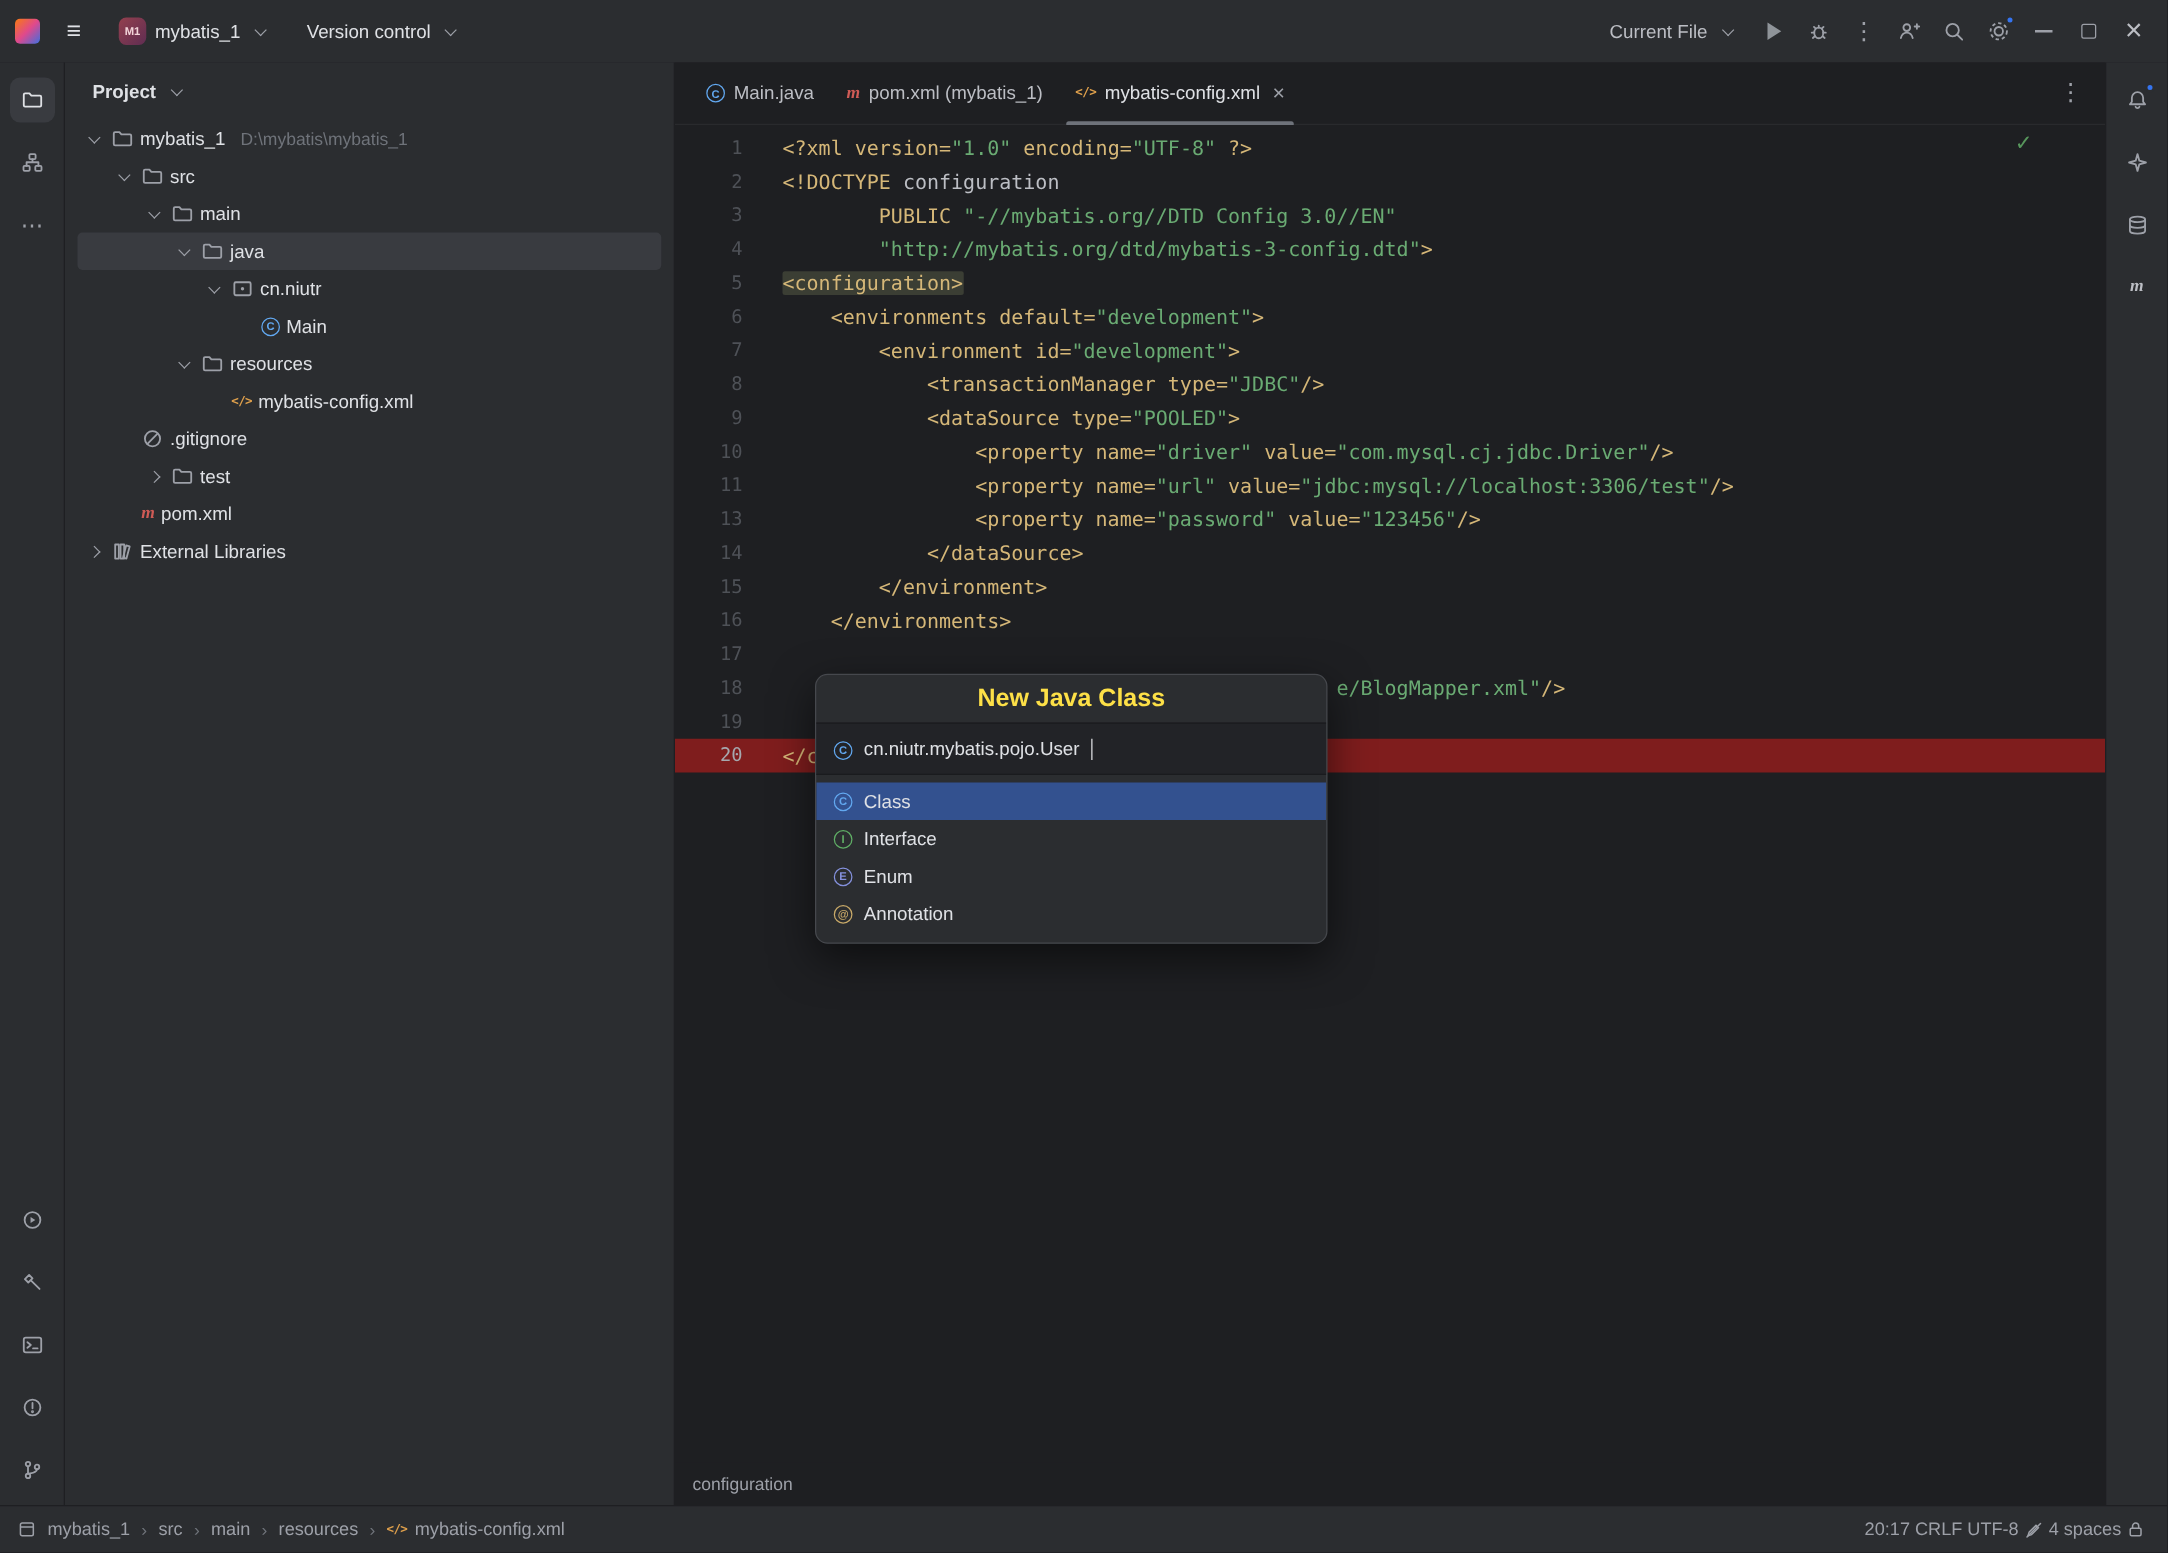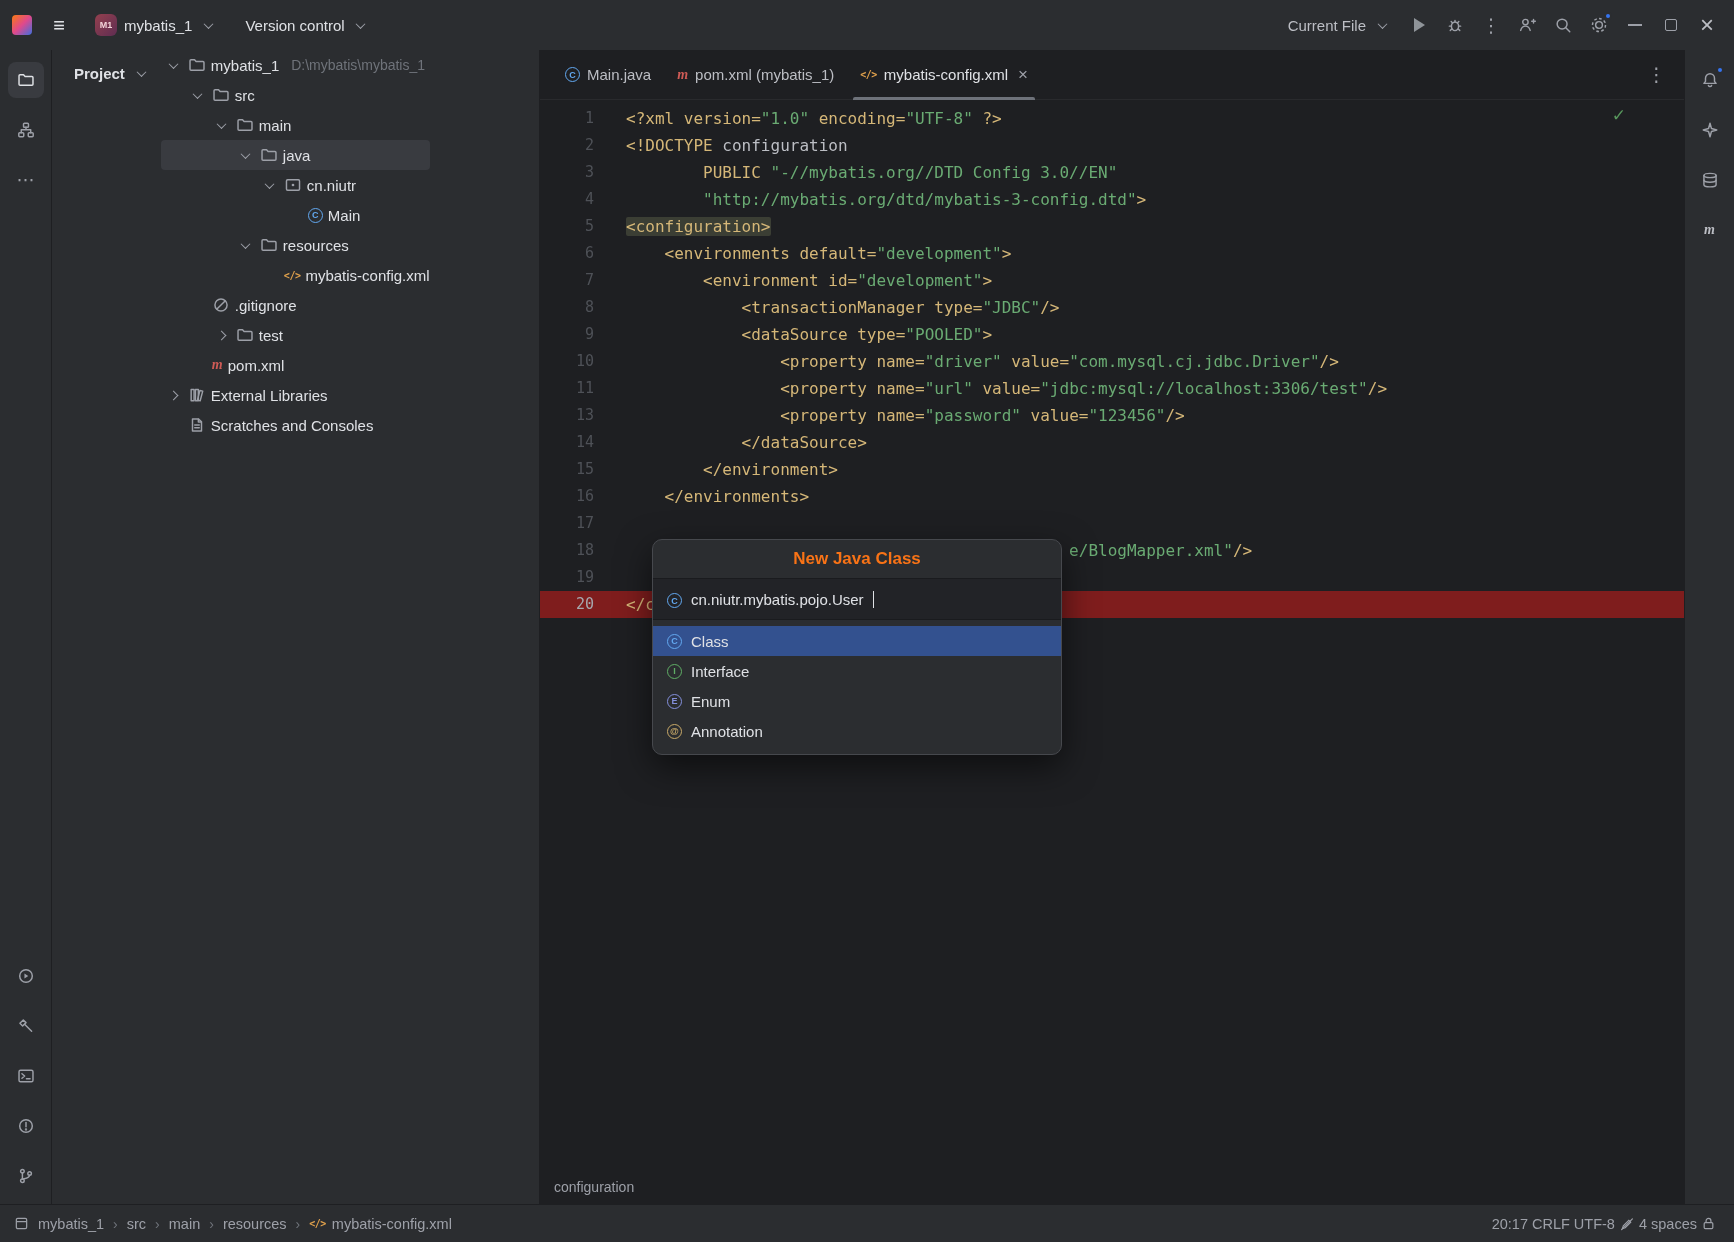--- a/index.html
+++ b/index.html
@@ -31,21 +31,21 @@
   .strip{width:52px;background:#2b2d30;display:flex;flex-direction:column;align-items:center;justify-content:space-between;padding:12px 0 10px}
   .strip.left{border-right:1px solid #1e1f22}
   .strip.right{width:50px;border-left:1px solid #1e1f22;justify-content:flex-start}
   .strip-group{display:flex;flex-direction:column;gap:14px;align-items:center}
   .strip-btn{width:36px;height:36px;display:flex;align-items:center;justify-content:center;border-radius:8px;position:relative}
   .strip-btn.active{background:#393b40}
   .glyph-ic{color:#9da0a8;font-size:18px;line-height:1}
   .sic{display:block}
 
   
-  .project-panel{width:488px;background:#2b2d30;border-right:1px solid #1e1f22;display:flex;flex-direction:row}
+  .project-panel{width:488px;background:#2b2d30;border-right:1px solid #1e1f22;display:flex;flex-direction:column}
   .pp-header{height:46px;display:flex;align-items:center;gap:8px;padding-left:22px;font-weight:700;font-size:15px}
   .tree{padding-top:0}
   .trow{height:30px;display:flex;align-items:center;gap:5px;margin:0 10px;border-radius:4px;font-size:15px;color:#dfe1e5;white-space:nowrap}
   .trow.sel{background:#393b40}
   .chevbox{width:18px;height:18px;display:inline-flex;align-items:center;justify-content:center;flex:none}
   .tlabel{white-space:nowrap}
   .tsuffix{color:#6f737a;font-size:14px;margin-left:7px}
 
   
   .circ{width:15px;height:15px;border-radius:50%;border:1.2px solid;display:inline-flex;align-items:center;justify-content:center;font:700 9px "Liberation Sans",sans-serif;flex:none;background:transparent}
@@ -84,21 +84,21 @@
   
   .statusbar{height:38px;background:#2b2d30;border-top:1px solid #1e1f22;display:flex;align-items:center;justify-content:space-between;padding:0 18px 0 14px;font-size:14.5px;color:#9da0a8}
   .sb-left{display:flex;align-items:center;gap:9px}
   .sb-sep{color:#6f737a;font-size:14px}
   .sb-item{color:#9da0a8}
   .sb-right{display:flex;align-items:center;gap:4px}
   .sb-right span{white-space:nowrap}
 
   
   .dialog{position:absolute;left:652px;top:539px;width:410px;background:#2b2d30;border:1px solid #46484d;border-radius:10px;box-shadow:0 12px 34px rgba(0,0,0,.55);overflow:hidden;z-index:50}
-  .dlg-title{height:38px;display:flex;align-items:center;justify-content:center;font-size:17px;font-weight:700;color:#f97316}
+  .dlg-title{height:38px;display:flex;align-items:center;justify-content:center;font-size:20px;font-weight:700;color:#fde047}
   .dlg-input{height:42px;background:#222327;border-top:1px solid #1a1b1e;border-bottom:1px solid #1a1b1e;display:flex;align-items:center;gap:9px;padding:0 14px;font-size:15px;color:#dfe1e5}
   .caret{width:1.5px;height:17px;background:#dfe1e5;flex:none}
   .dlg-list{padding:6px 0 8px}
   .opt{height:30px;display:flex;align-items:center;gap:9px;padding:0 14px;font-size:15px;color:#dfe1e5}
   .opt.sel{background:var(--c-selection)}
 </style>
 </head>
 <body>
 
 <header class="titlebar">
@@ -329,30 +329,20 @@
         <div class="trow" style="padding-left: 4px;">
           <span class="chevbox">
             <span class="chev right"></span>
           </span>
           <svg class="sic" viewBox="0 0 16 16" width="18" height="18" fill="none" stroke="#9da0a8" stroke-width="1.3" stroke-linecap="round" stroke-linejoin="round">
             <path d="M2.8 13.2V3.2h2.6v10z"></path>
             <path d="M6.6 13.2V3.2h2.6v10z"></path>
             <path d="M10.6 3.9l2.5.7-2.3 8.6-2.4-.7z"></path>
           </svg>
           <span class="tlabel">External Libraries</span>
-        </div>
-        <div class="trow" style="padding-left: 4px;">
-          <span class="chevbox"></span>
-          <svg class="sic" viewBox="0 0 16 16" width="18" height="18" fill="none" stroke="#9da0a8" stroke-width="1.3" stroke-linecap="round" stroke-linejoin="round">
-            <path d="M4 2.6h5.4l2.6 2.6v8.2H4z"></path>
-            <path d="M9.2 2.8v2.6h2.6"></path>
-            <line x1="6" y1="8" x2="10" y2="8"></line>
-            <line x1="6" y1="10.4" x2="10" y2="10.4"></line>
-          </svg>
-          <span class="tlabel">Scratches and Consoles</span>
         </div>
       </div>
   </aside>
 
   <main class="editor-col">
     <div class="tabbar" id="tabbar">
         <div class="tab">
           <span class="circ cc">C</span>
           <span class="tab-label">Main.java</span>
         </div>

